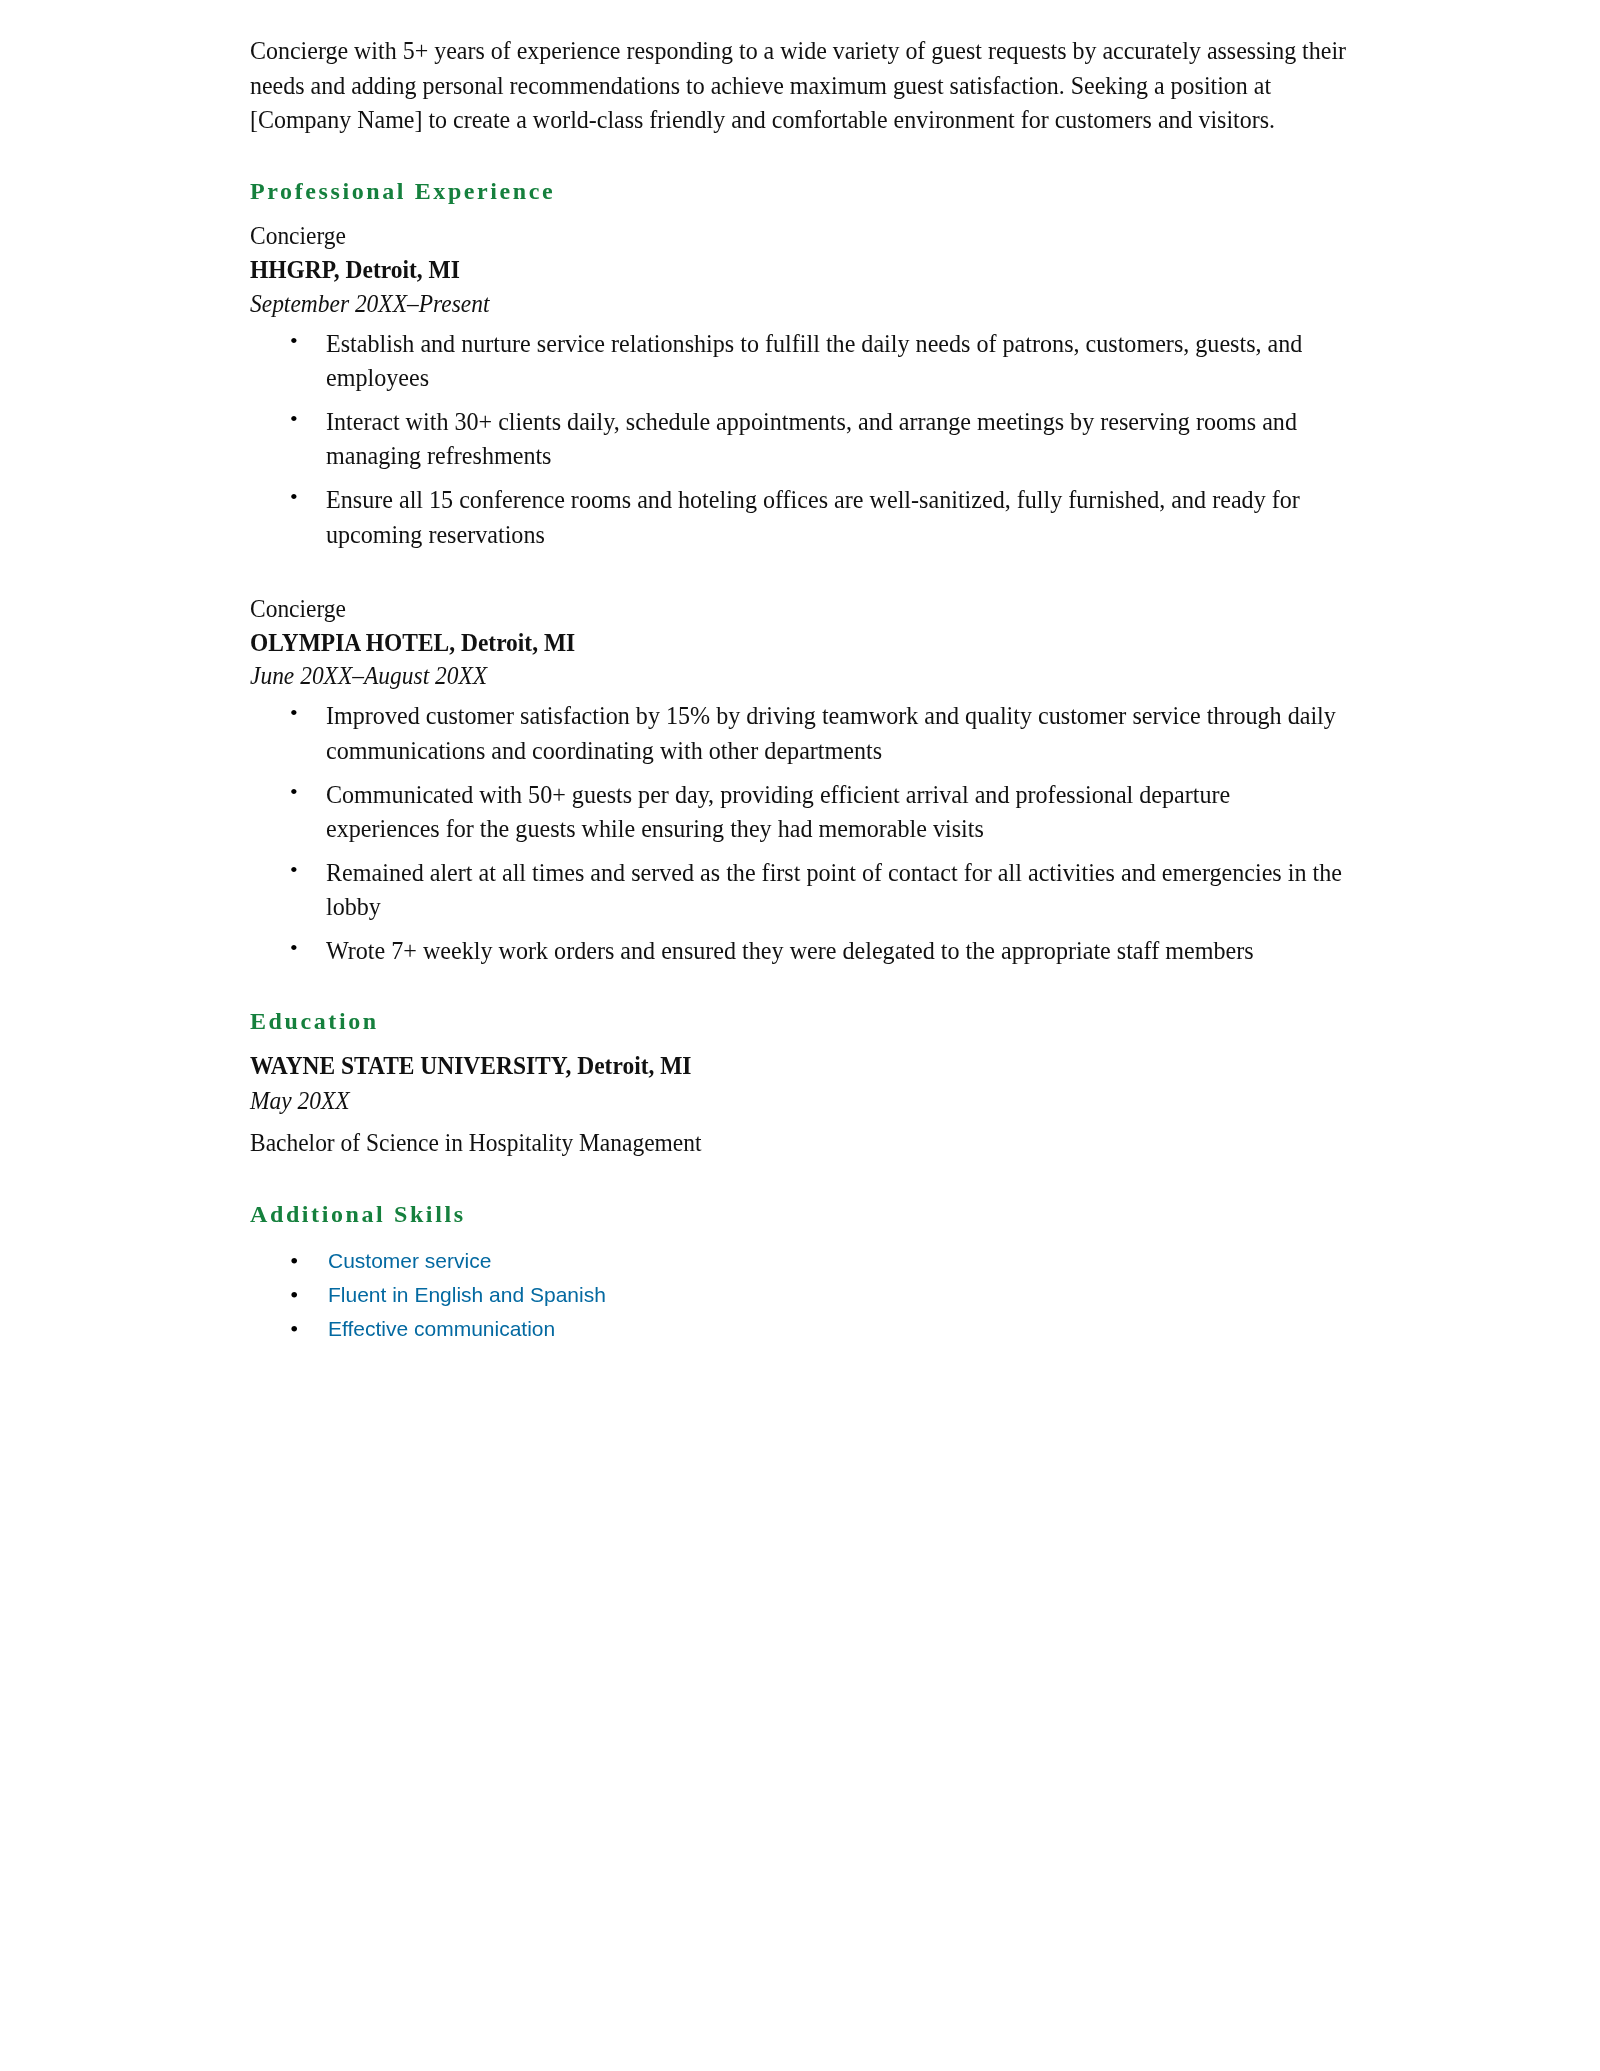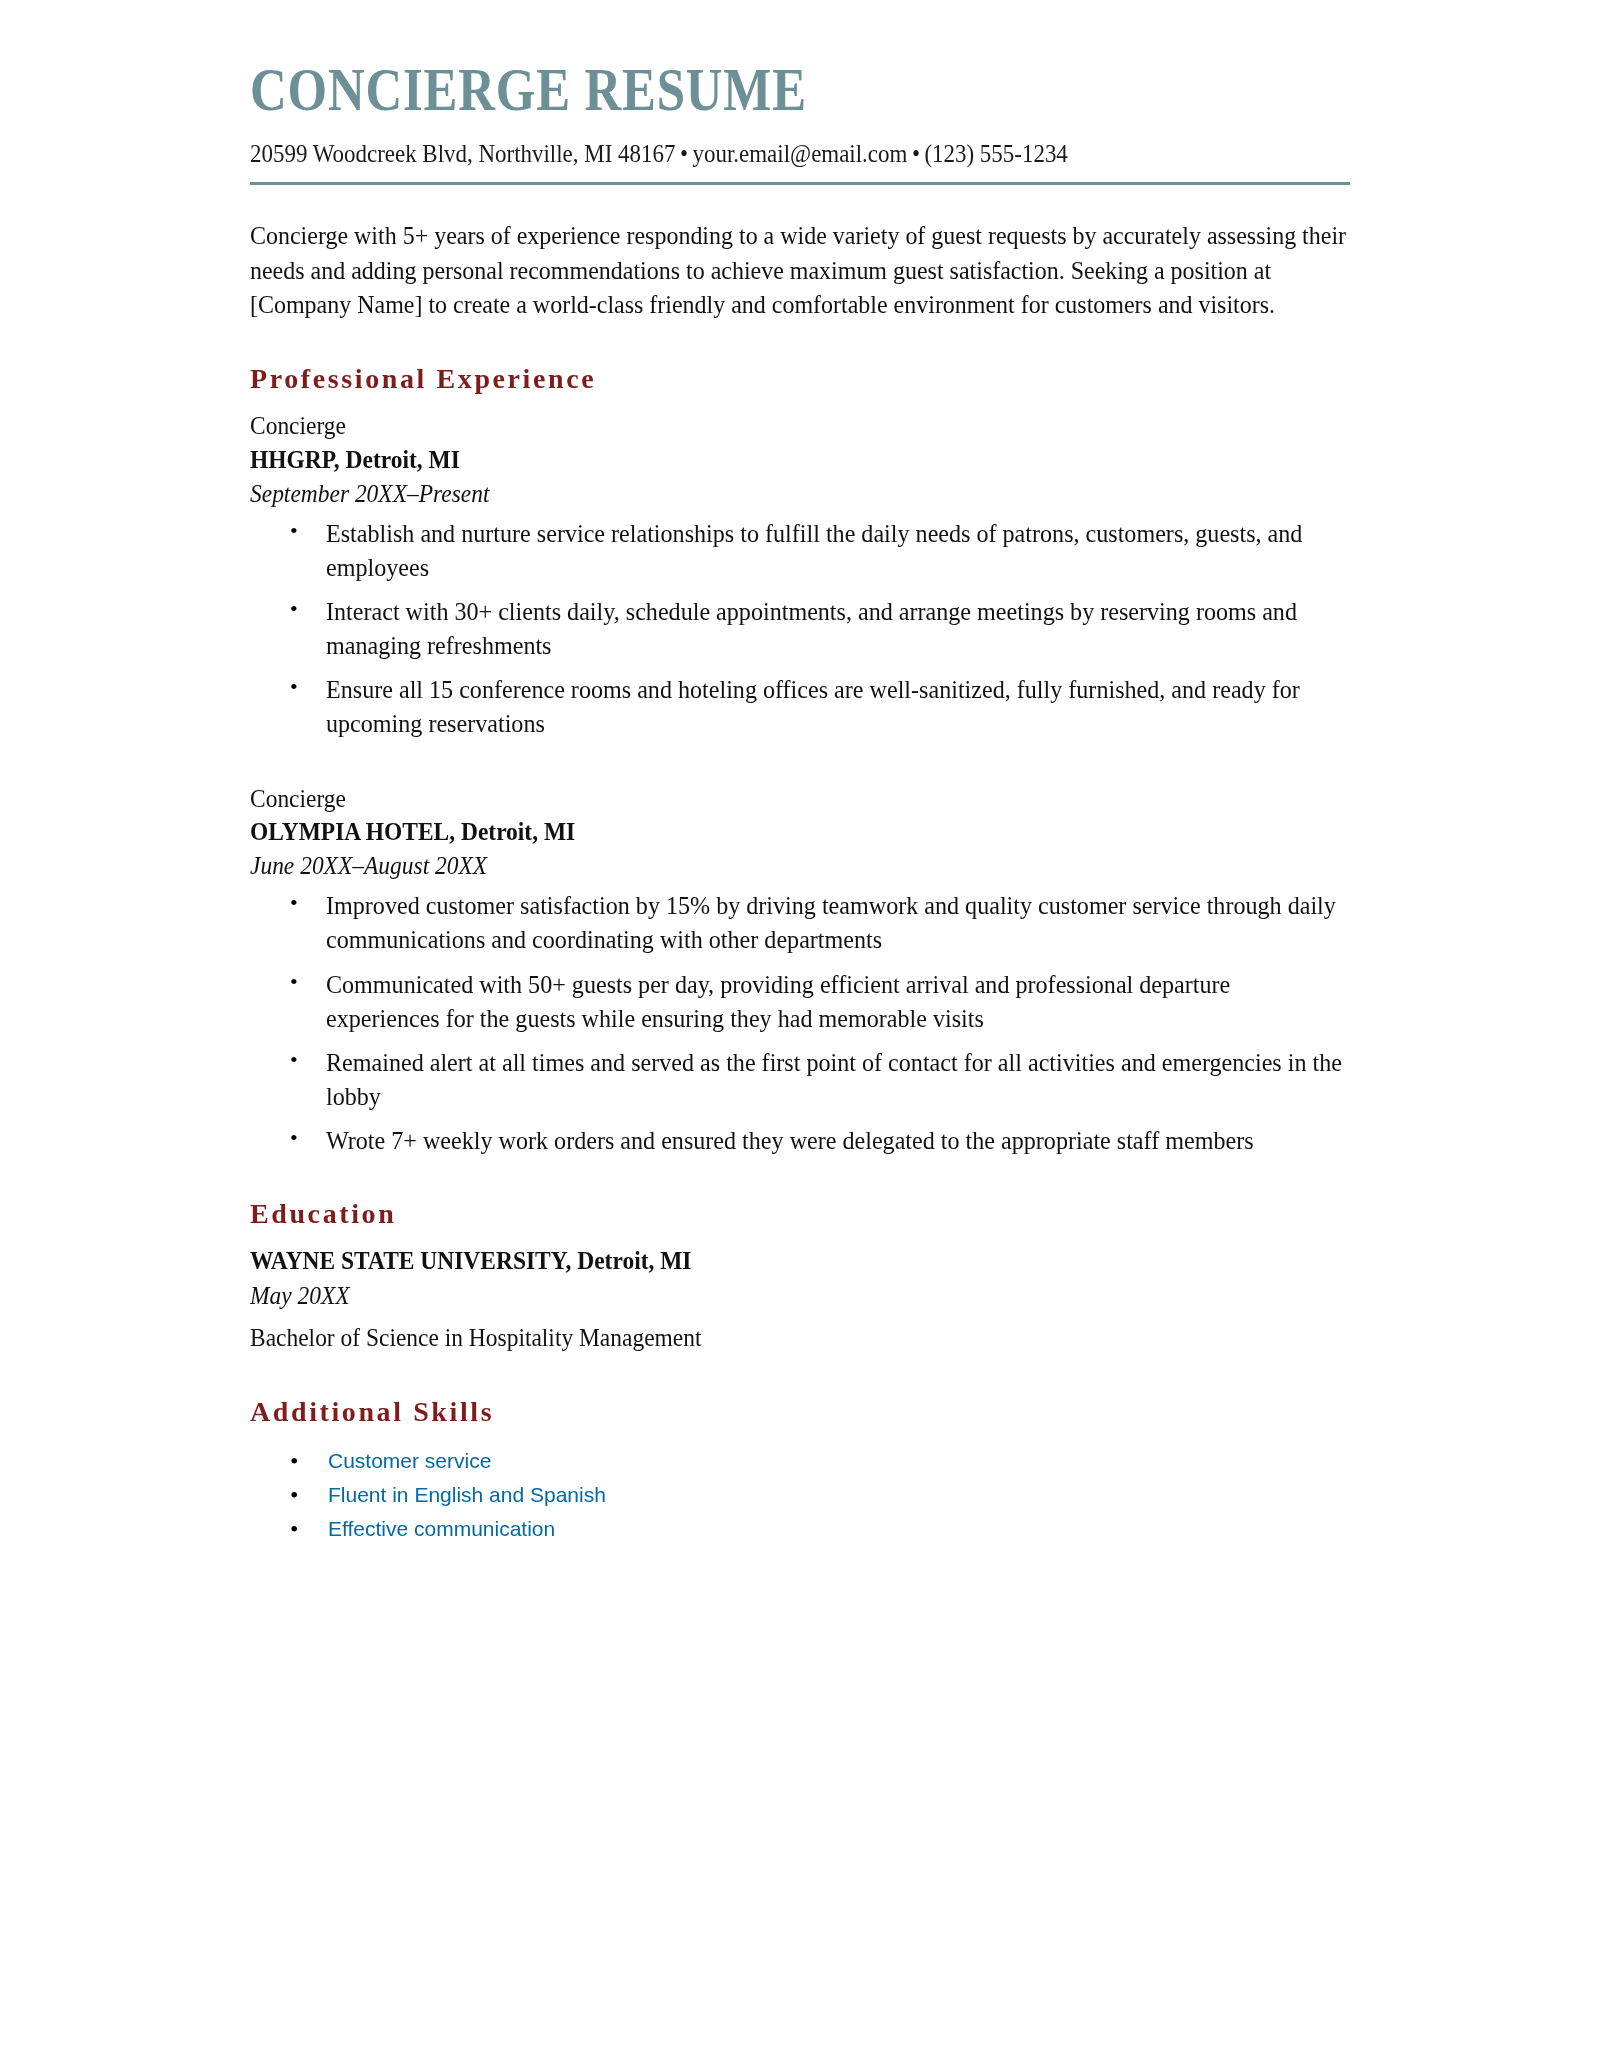--- a/index.html
+++ b/index.html
@@ -67,22 +67,22 @@
     line-height: 1.36;
     margin-top: 34px;
     text-align: left;
     transform: scaleX(0.94);
     transform-origin: left top;
     width: 106%;
   }
 
   
   .section-heading {
-    color: #7f1d1d;
-    font-size: 28px;
+    color: #15803d;
+    font-size: 24px;
     font-weight: 700;
     letter-spacing: 2.6px;
     margin-top: 40px;
     margin-bottom: 14px;
   }
   .section-heading.tight {
   }
 
   
   .job { margin-bottom: 10px; }
@@ -180,27 +180,20 @@
     color: #000;
   }
 </style>
 </head>
 <body>
 
 <div class="page">
   <div class="sheet">
     <div class="inner">
 
-      <div>
-        <h1 class="resume-title">CONCIERGE RESUME</h1>
-        <div class="contact-line">
-          <span>20599 Woodcreek Blvd, Northville, MI 48167</span><span class="contact-sep">•</span><span>your.email@email.com</span><span class="contact-sep">•</span><span>(123) 555-1234</span>
-        </div>
-        <div class="header-rule"></div>
-      </div>
 
       <p class="summary">Concierge with 5+ years of experience responding to a wide variety of guest requests by accurately assessing their needs and adding personal recommendations to achieve maximum guest satisfaction. Seeking a position at [Company Name] to create a world-class friendly and comfortable environment for customers and visitors.</p>
 
       <h2 class="section-heading">Professional Experience</h2>
 
       <div class="job">
         <div class="job-title">Concierge</div>
         <div class="job-company">HHGRP, Detroit, MI</div>
         <div class="job-dates">September 20XX–Present</div>
         <ul class="bullets">

